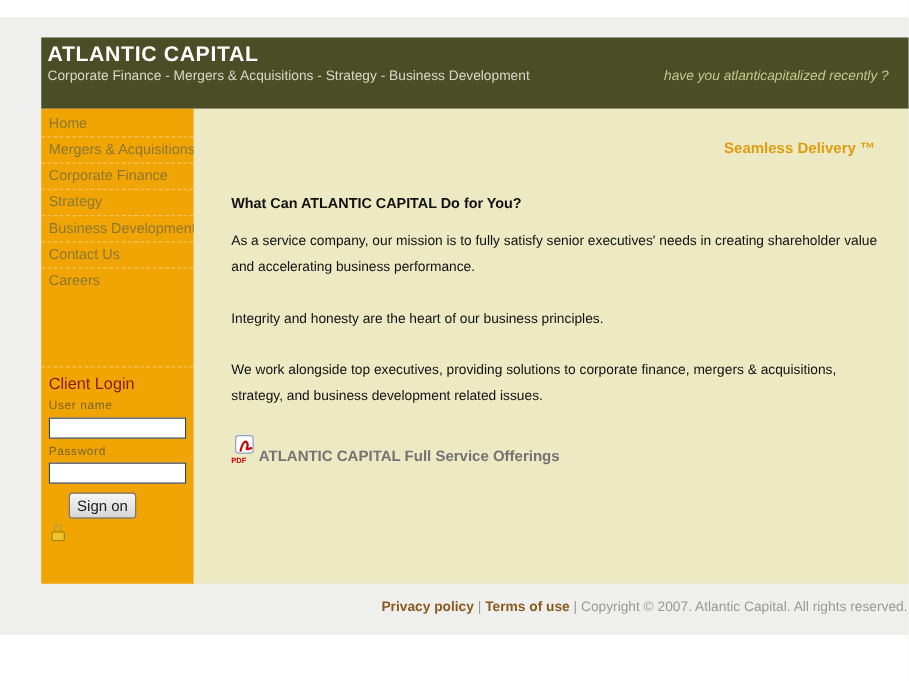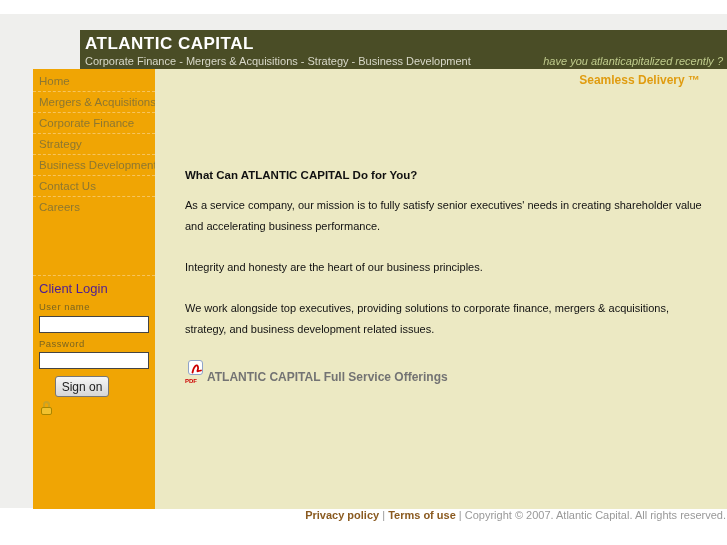--- a/index.html
+++ b/index.html
@@ -12,44 +12,43 @@
   .gray-band {
     margin-top: 14px;
     height: 494px;
     background: #EFEFED;
     padding-top: 16px;
   }
   .site { margin-left: 33px; }
 
   
   .header {
-    height: 39px;
+    height: 57px;
     background: #4A4D26;
-    padding: 4px 4px 0 5px;
-    margin-left: 47px;
+    padding: 4px 16px 0 5px;
   }
   .site-title {
     color: #ffffff;
     font-size: 17px;
     font-weight: bold;
     letter-spacing: 0.5px;
     line-height: 20px;
   }
   .sub-row {
     display: flex;
     justify-content: space-between;
     align-items: baseline;
     margin-top: 1px;
     font-size: 11px;
   }
   .subtitle { color: #D8D8C8; }
   .tagline  { color: #BFCB8C; font-style: italic; }
 
   
-  .main { display: flex; height: 440px; justify-content: flex-end; }
+  .main { display: flex; height: 380px; justify-content: flex-end; }
 
   .sidebar {
     width: 122px;
     background: #F0A504;
     flex-shrink: 0;
   }
   .menu { list-style: none; margin-top: 2px; }
   .menu li {
     height: 21px;
     line-height: 21px;
@@ -60,21 +59,21 @@
     cursor: pointer;
     white-space: nowrap;
   }
   .menu li:last-child { border-bottom: none; }
 
   .login {
     margin-top: 57px;
     border-top: 1px dashed #F6C45F;
     padding: 4px 6px 0 6px;
   }
-  .login-title { font-size: 13px; color: #4c1d95; margin: 1px 0 5px 0; }
+  .login-title { font-size: 13px; color: #7f1d1d; margin: 1px 0 5px 0; }
   .field-label {
     font-size: 9.5px;
     font-weight: normal;
     color: #7A6420;
     letter-spacing: 0.5px;
     margin-bottom: 2px;
   }
   .login input[type="text"], .login input[type="password"] {
     width: 110px;
     height: 17px;
@@ -113,29 +112,29 @@
     border-radius: 2px;
   }
 
   .content {
     flex: 1;
     background: #ECE9C3;
     position: relative;
   }
   .slogan {
     position: absolute;
-    top: 4px;
+    top: 24px;
     right: 27px;
     color: #E09C10;
     font-weight: bold;
     font-size: 12px;
   }
   .content-text {
     margin-left: 30px;
-    padding-top: 100px;
+    padding-top: 70px;
     width: 525px;
     color: #111;
   }
   .content-heading { font-size: 11.5px; font-weight: bold; margin-bottom: 14px; }
   .content-text p { font-size: 11px; line-height: 21px; margin-bottom: 20px; }
 
   .pdf-row {
     display: flex;
     align-items: flex-end;
     margin-top: 5px;
@@ -151,21 +150,21 @@
   }
   .pdf-label {
     position: absolute; bottom: 0; left: 0;
     font-size: 6px; font-weight: bold; color: #CC0000;
   }
   .pdf-link-text { font-size: 12px; font-weight: bold; color: #737373; }
 
   
   .footer {
     text-align: right;
-    padding: 0 1px 0 0;
+    padding: 13px 1px 0 0;
     font-size: 11px;
     color: #999;
   }
   .footer a { color: #8A5A20; font-weight: bold; text-decoration: none; cursor: pointer; }
   .footer .sep { color: #999; font-weight: normal; }
 </style>
 </head>
 <body>
 
 <div class="gray-band">

